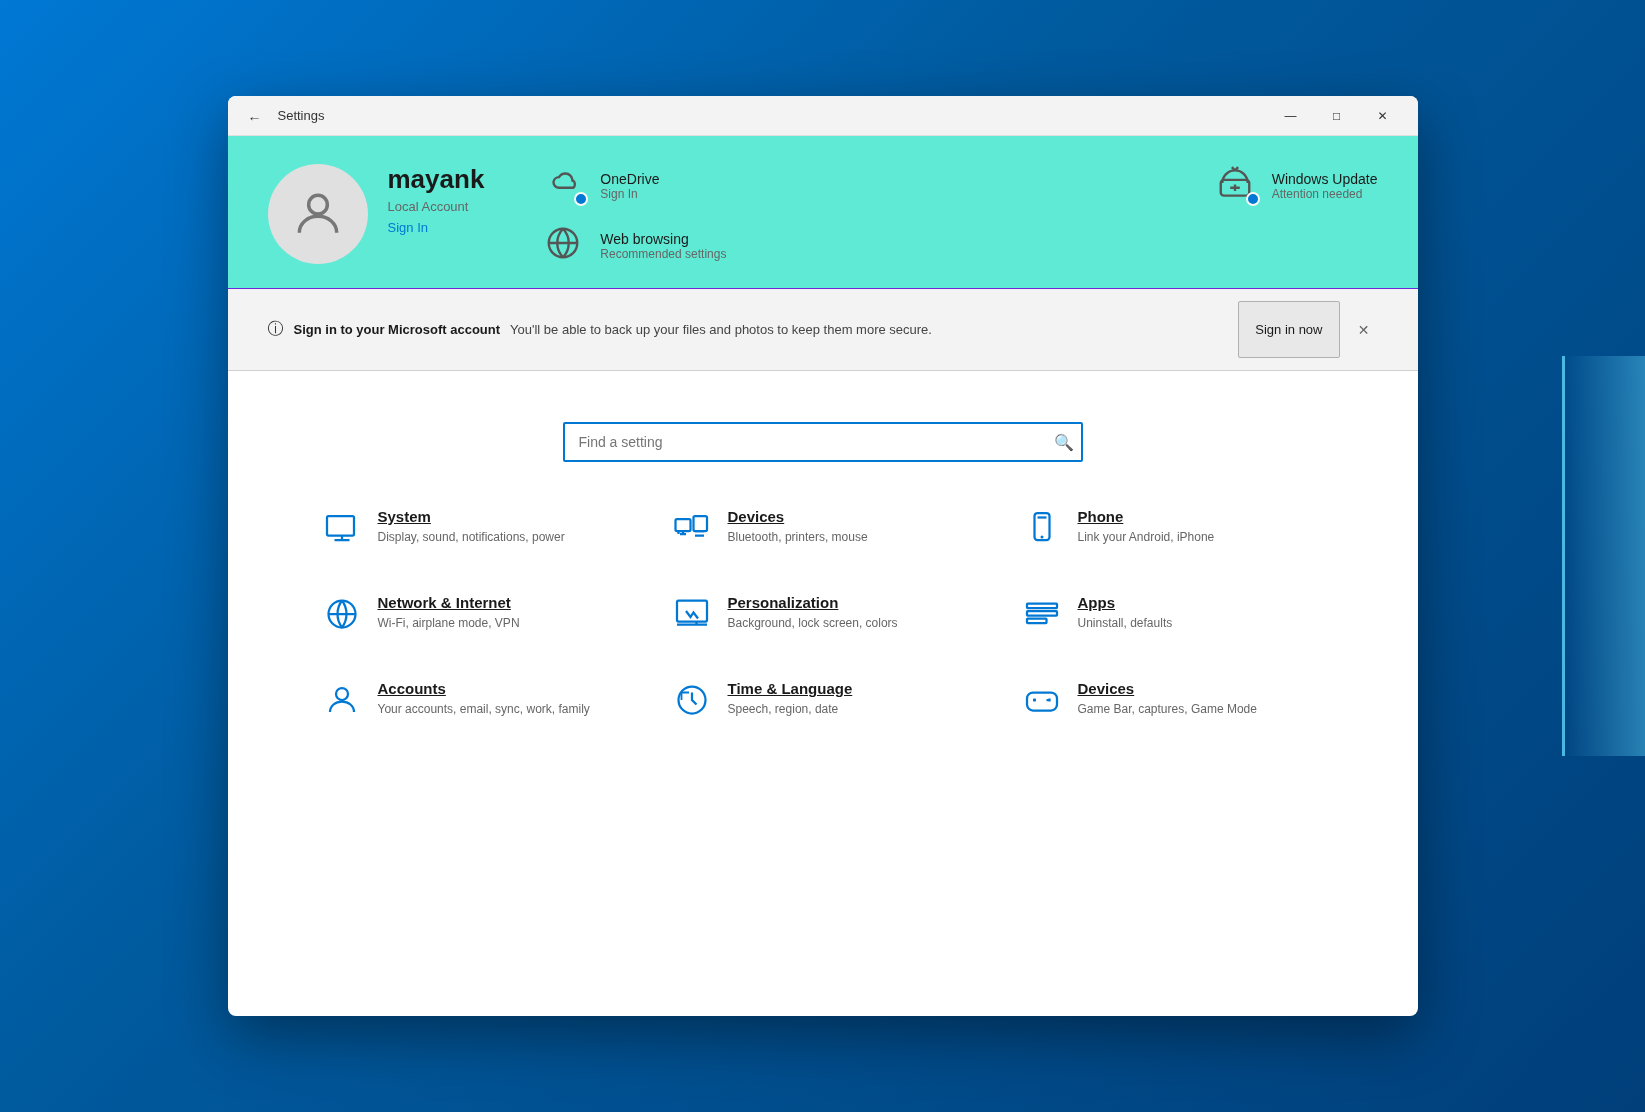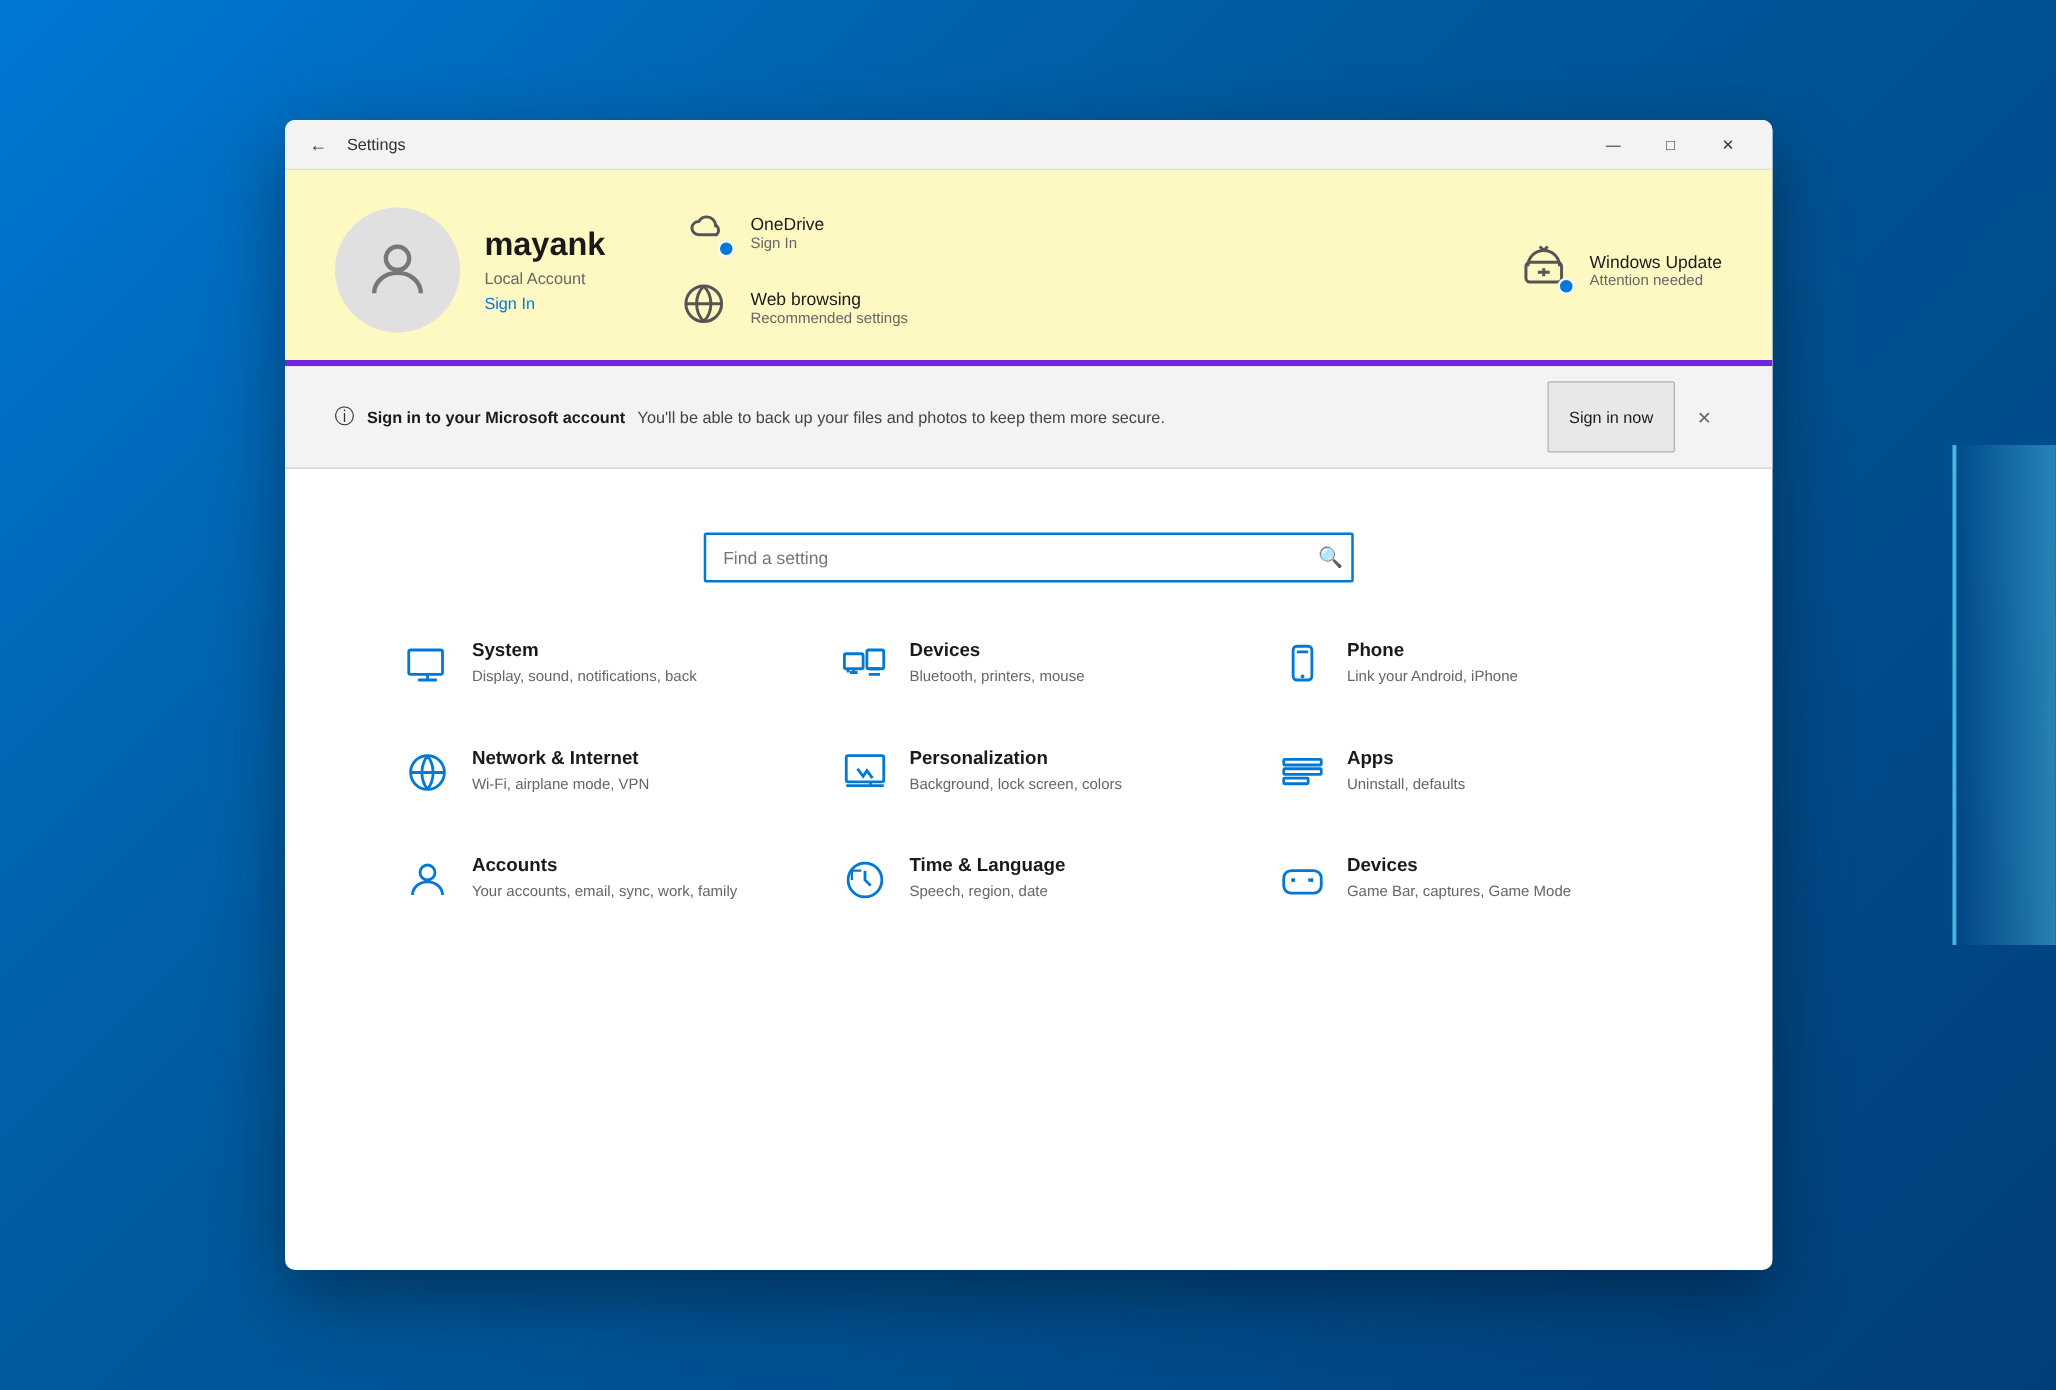--- a/index.html
+++ b/index.html
@@ -76,24 +76,24 @@
       align-items: center;
       justify-content: center;
       cursor: pointer;
       font-size: 12px;
       color: #333;
     }
 
     
     .profile-area {
       display: flex;
-      align-items: center;
+      align-items: flex-start;
       padding: 28px 40px 20px 40px;
-      background: #fef9c3;
-      border-bottom: 5px solid #6d28d9;
+      background: #5eead4;
+      border-bottom: 1px solid #6d28d9;
       flex-shrink: 0;
     }
     .avatar-circle {
       width: 100px;
       height: 100px;
       border-radius: 50%;
       background: #e0e0e0;
       display: flex;
       align-items: center;
       justify-content: center;
@@ -282,20 +282,21 @@
       color: #0078d4;
       stroke: #0078d4;
       fill: none;
       stroke-width: 1.5;
     }
     .grid-text-title {
       font-size: 15px;
       font-weight: 600;
       color: #1a1a1a;
       margin-bottom: 4px;
+      text-decoration: underline;
     }
     .grid-text-sub {
       font-size: 12px;
       color: #666;
       line-height: 1.4;
     }
   </style>
 </head>
 <body>
 
@@ -390,21 +391,21 @@
 
       <div class="grid-item">
         <div class="grid-icon">
           <svg viewBox="0 0 24 24">
             <rect x="2" y="4" width="18" height="13" rx="1"></rect>
             <path d="M7 20h10M12 17v3"></path>
           </svg>
         </div>
         <div>
           <div class="grid-text-title">System</div>
-          <div class="grid-text-sub">Display, sound, notifications, back</div>
+          <div class="grid-text-sub">Display, sound, notifications, power</div>
         </div>
       </div>
 
       <div class="grid-item">
         <div class="grid-icon">
           <svg viewBox="0 0 24 24">
             <rect x="1" y="6" width="10" height="8" rx="1"></rect>
             <rect x="13" y="4" width="9" height="10" rx="1"></rect>
             <path d="M3 14v2M6 14v2M4 16h4M14 14h6M14 17h6"></path>
           </svg>

